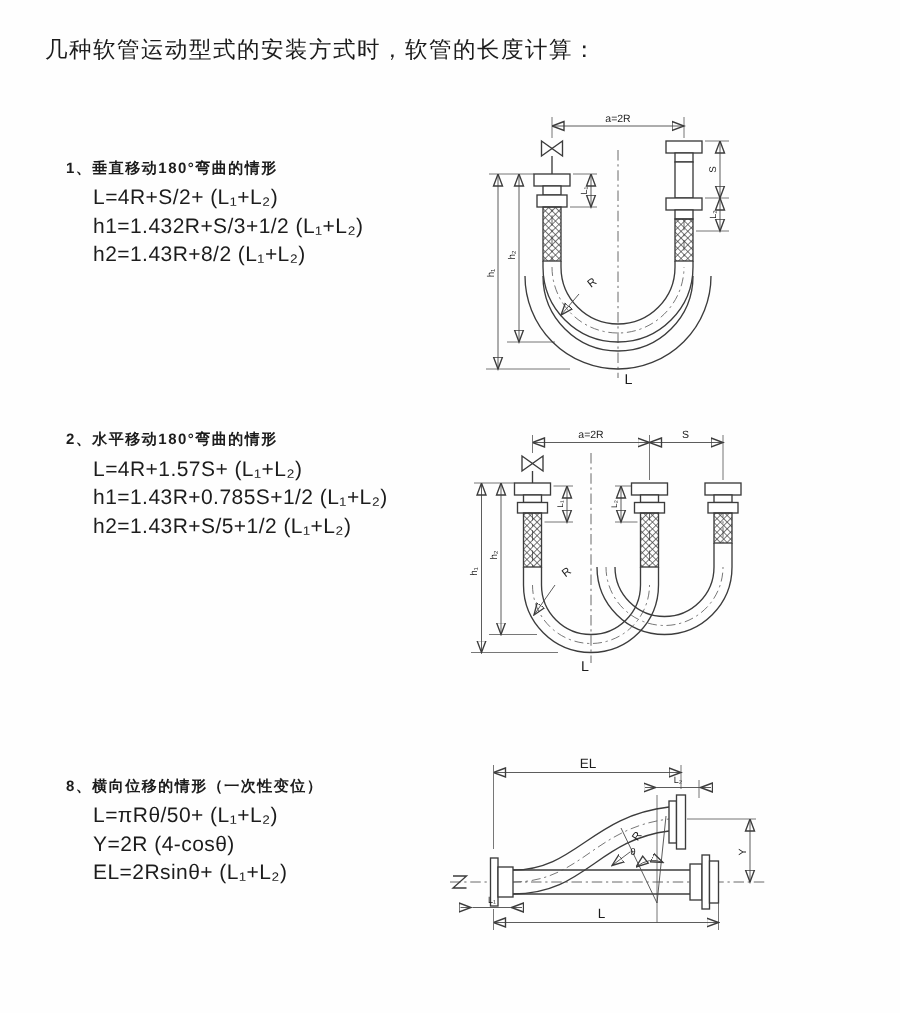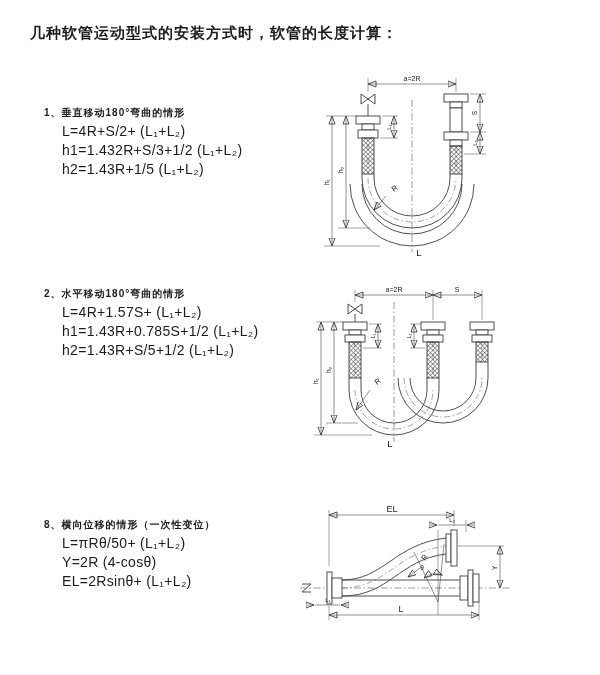--- a/index.html
+++ b/index.html
@@ -1,19 +1,19 @@
 <!DOCTYPE html>
 <html><head>
 <meta charset="utf-8">
 <style>
   html,body{margin:0;padding:0;}
   body{width:600px;height:675px;background:#fdfdfd;position:relative;overflow:hidden;
        font-family:"Liberation Sans",sans-serif;color:#1c1c1c;}
   .page{position:absolute;inset:0;background:#fefefe;}
-  .title{position:absolute;left:30px;top:24px;font-size:15px;font-weight:bold;letter-spacing:1px;}
+  .title{position:absolute;left:30px;top:24px;font-size:15px;font-weight:normal;letter-spacing:1px;}
   .section{position:absolute;left:44px;}
   #sec1{top:103px;} #sec2{top:284px;} #sec3{top:515px;}
   .sec-heading{font-size:10px;font-weight:bold;letter-spacing:1px;line-height:19px;}
   .formula{font-size:14px;letter-spacing:0.3px;margin:0 0 0 18px;line-height:19px;}
   .d{position:absolute;}
   .d line,.d path,.d rect,.d polygon{stroke:#3c3c3c;stroke-width:0.9;fill:none;}
   .d .part{fill:#ffffff;}
   .d .braid{fill:url(#braidp);}
   .d .dim{stroke:#4a4a4a;stroke-width:0.6;}
   .d .ext{stroke:#4a4a4a;stroke-width:0.5;}
@@ -28,21 +28,21 @@
 <body>
 
 <div class="page">
 
   <div class="title">几种软管运动型式的安装方式时，软管的长度计算：</div>
 
   <div class="section" id="sec1">
     <div class="sec-heading">1、垂直移动180°弯曲的情形</div>
     <div class="formula">L=4R+S/2+ (L₁+L₂)</div>
     <div class="formula">h1=1.432R+S/3+1/2 (L₁+L₂)</div>
-    <div class="formula">h2=1.43R+1/5 (L₁+L₂)</div>
+    <div class="formula">h2=1.43R+8/2 (L₁+L₂)</div>
   </div>
 
   <div class="section" id="sec2">
     <div class="sec-heading">2、水平移动180°弯曲的情形</div>
     <div class="formula">L=4R+1.57S+ (L₁+L₂)</div>
     <div class="formula">h1=1.43R+0.785S+1/2 (L₁+L₂)</div>
     <div class="formula">h2=1.43R+S/5+1/2 (L₁+L₂)</div>
   </div>
 
   <div class="section" id="sec3">

